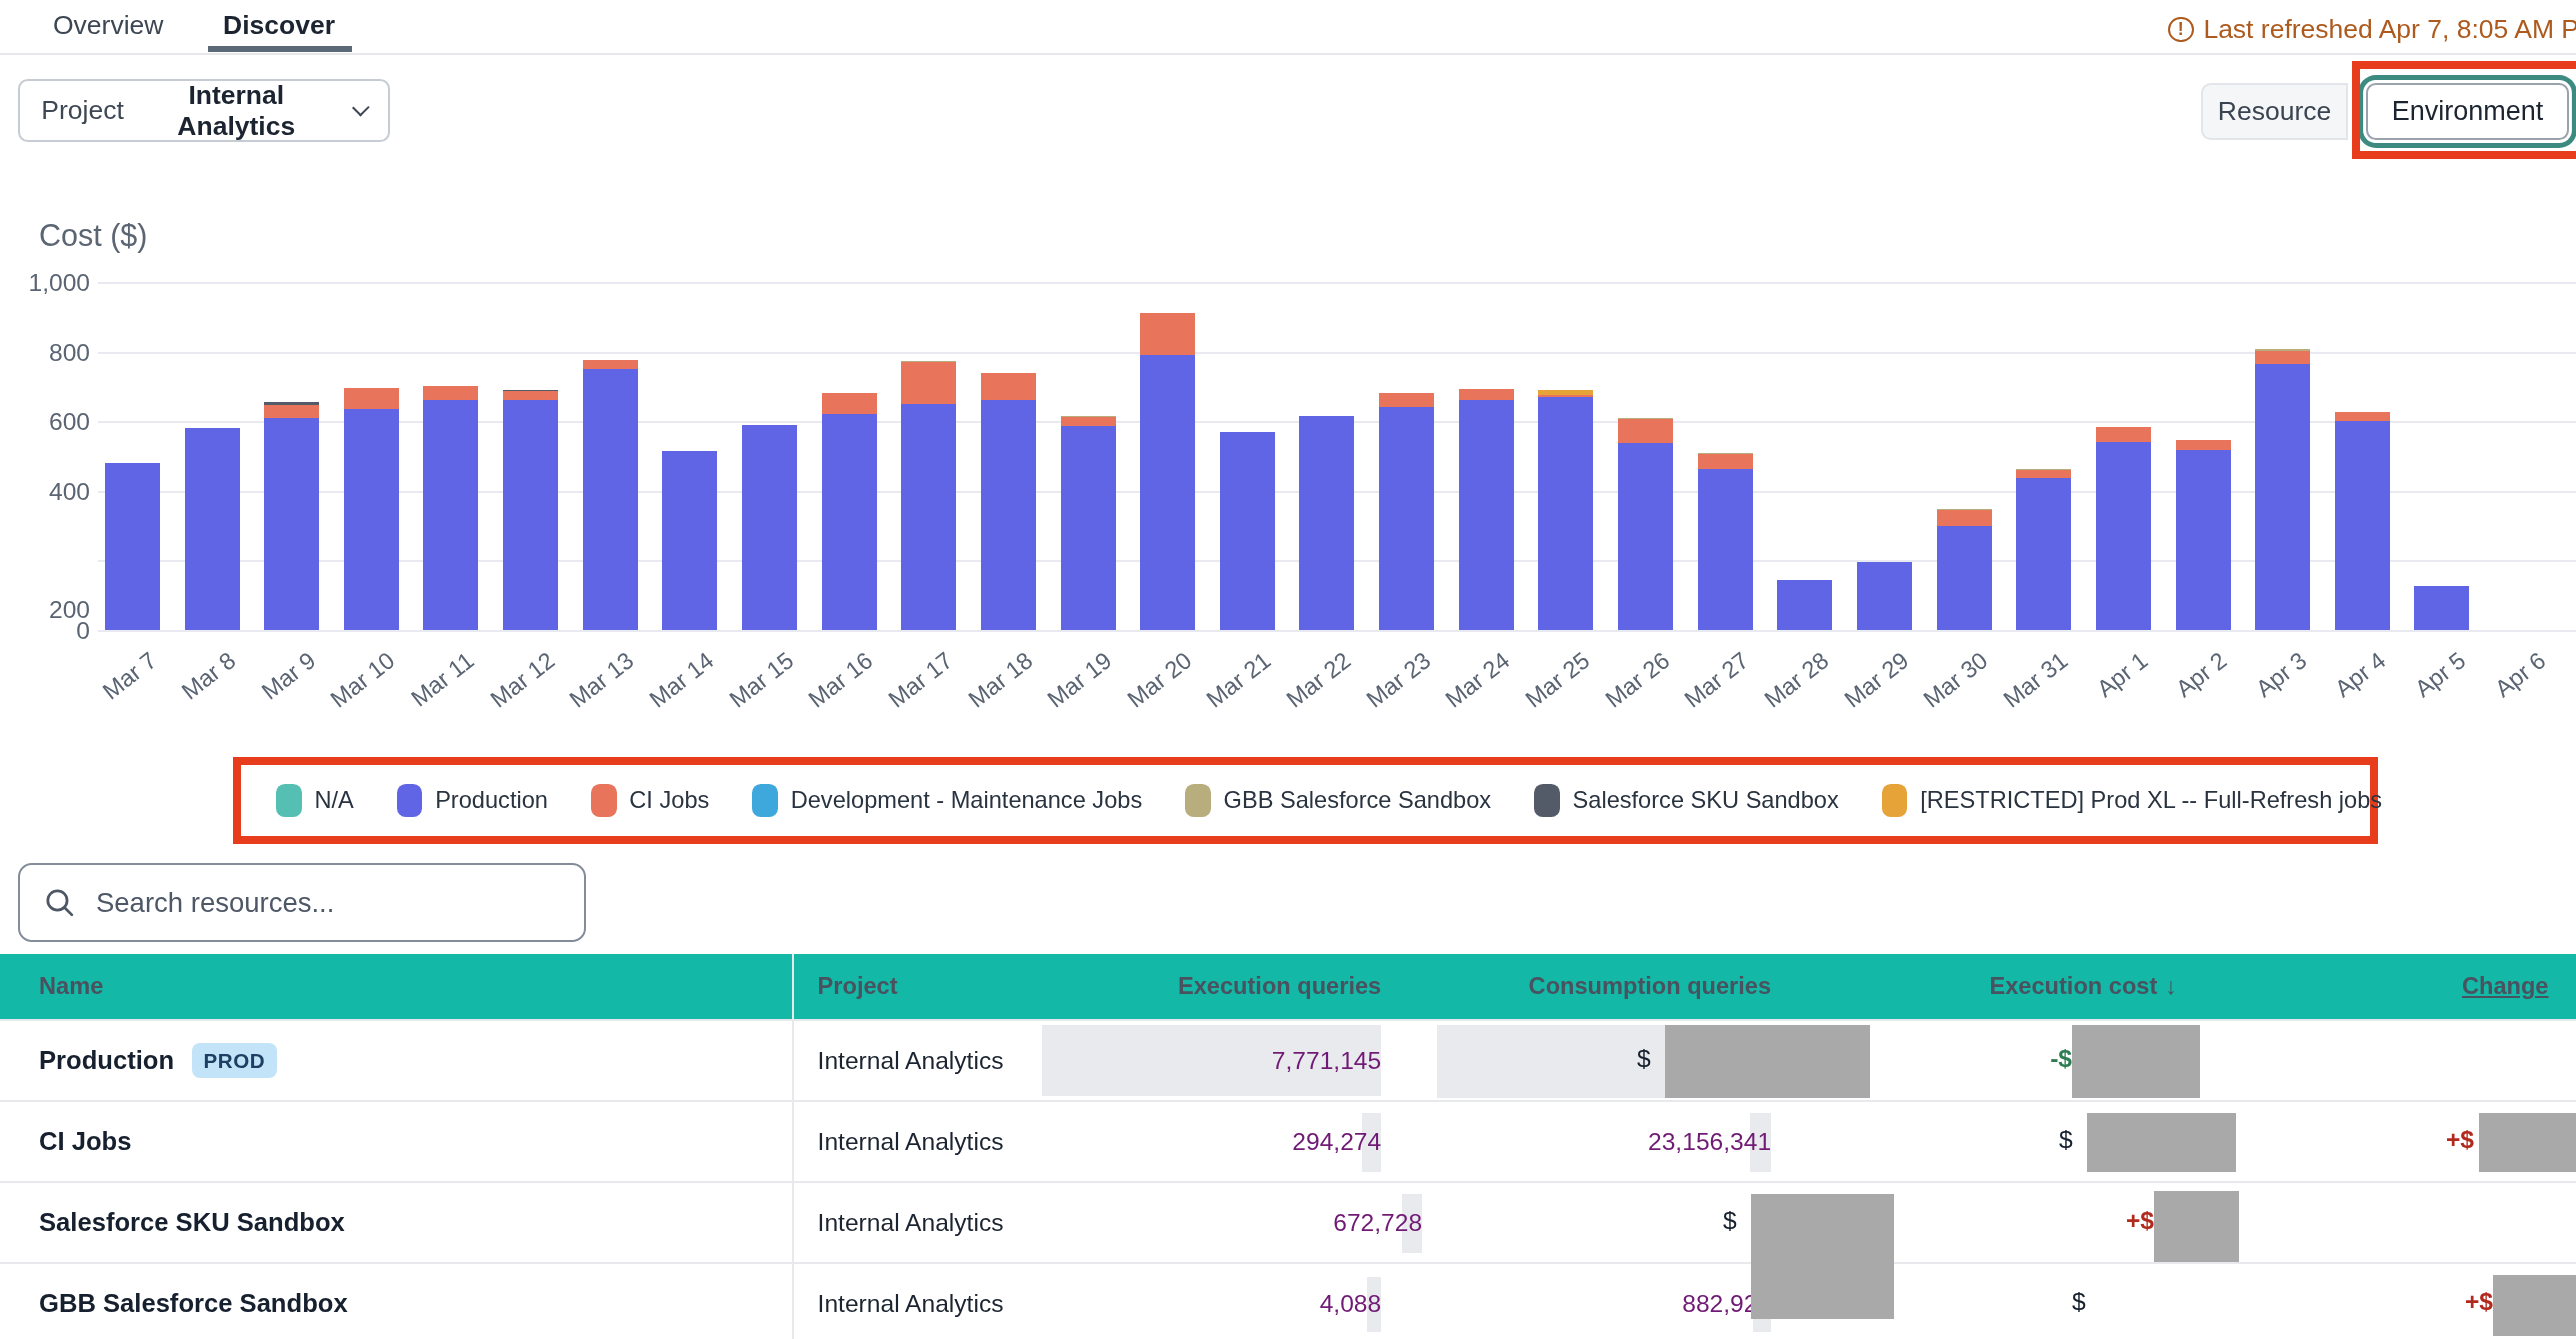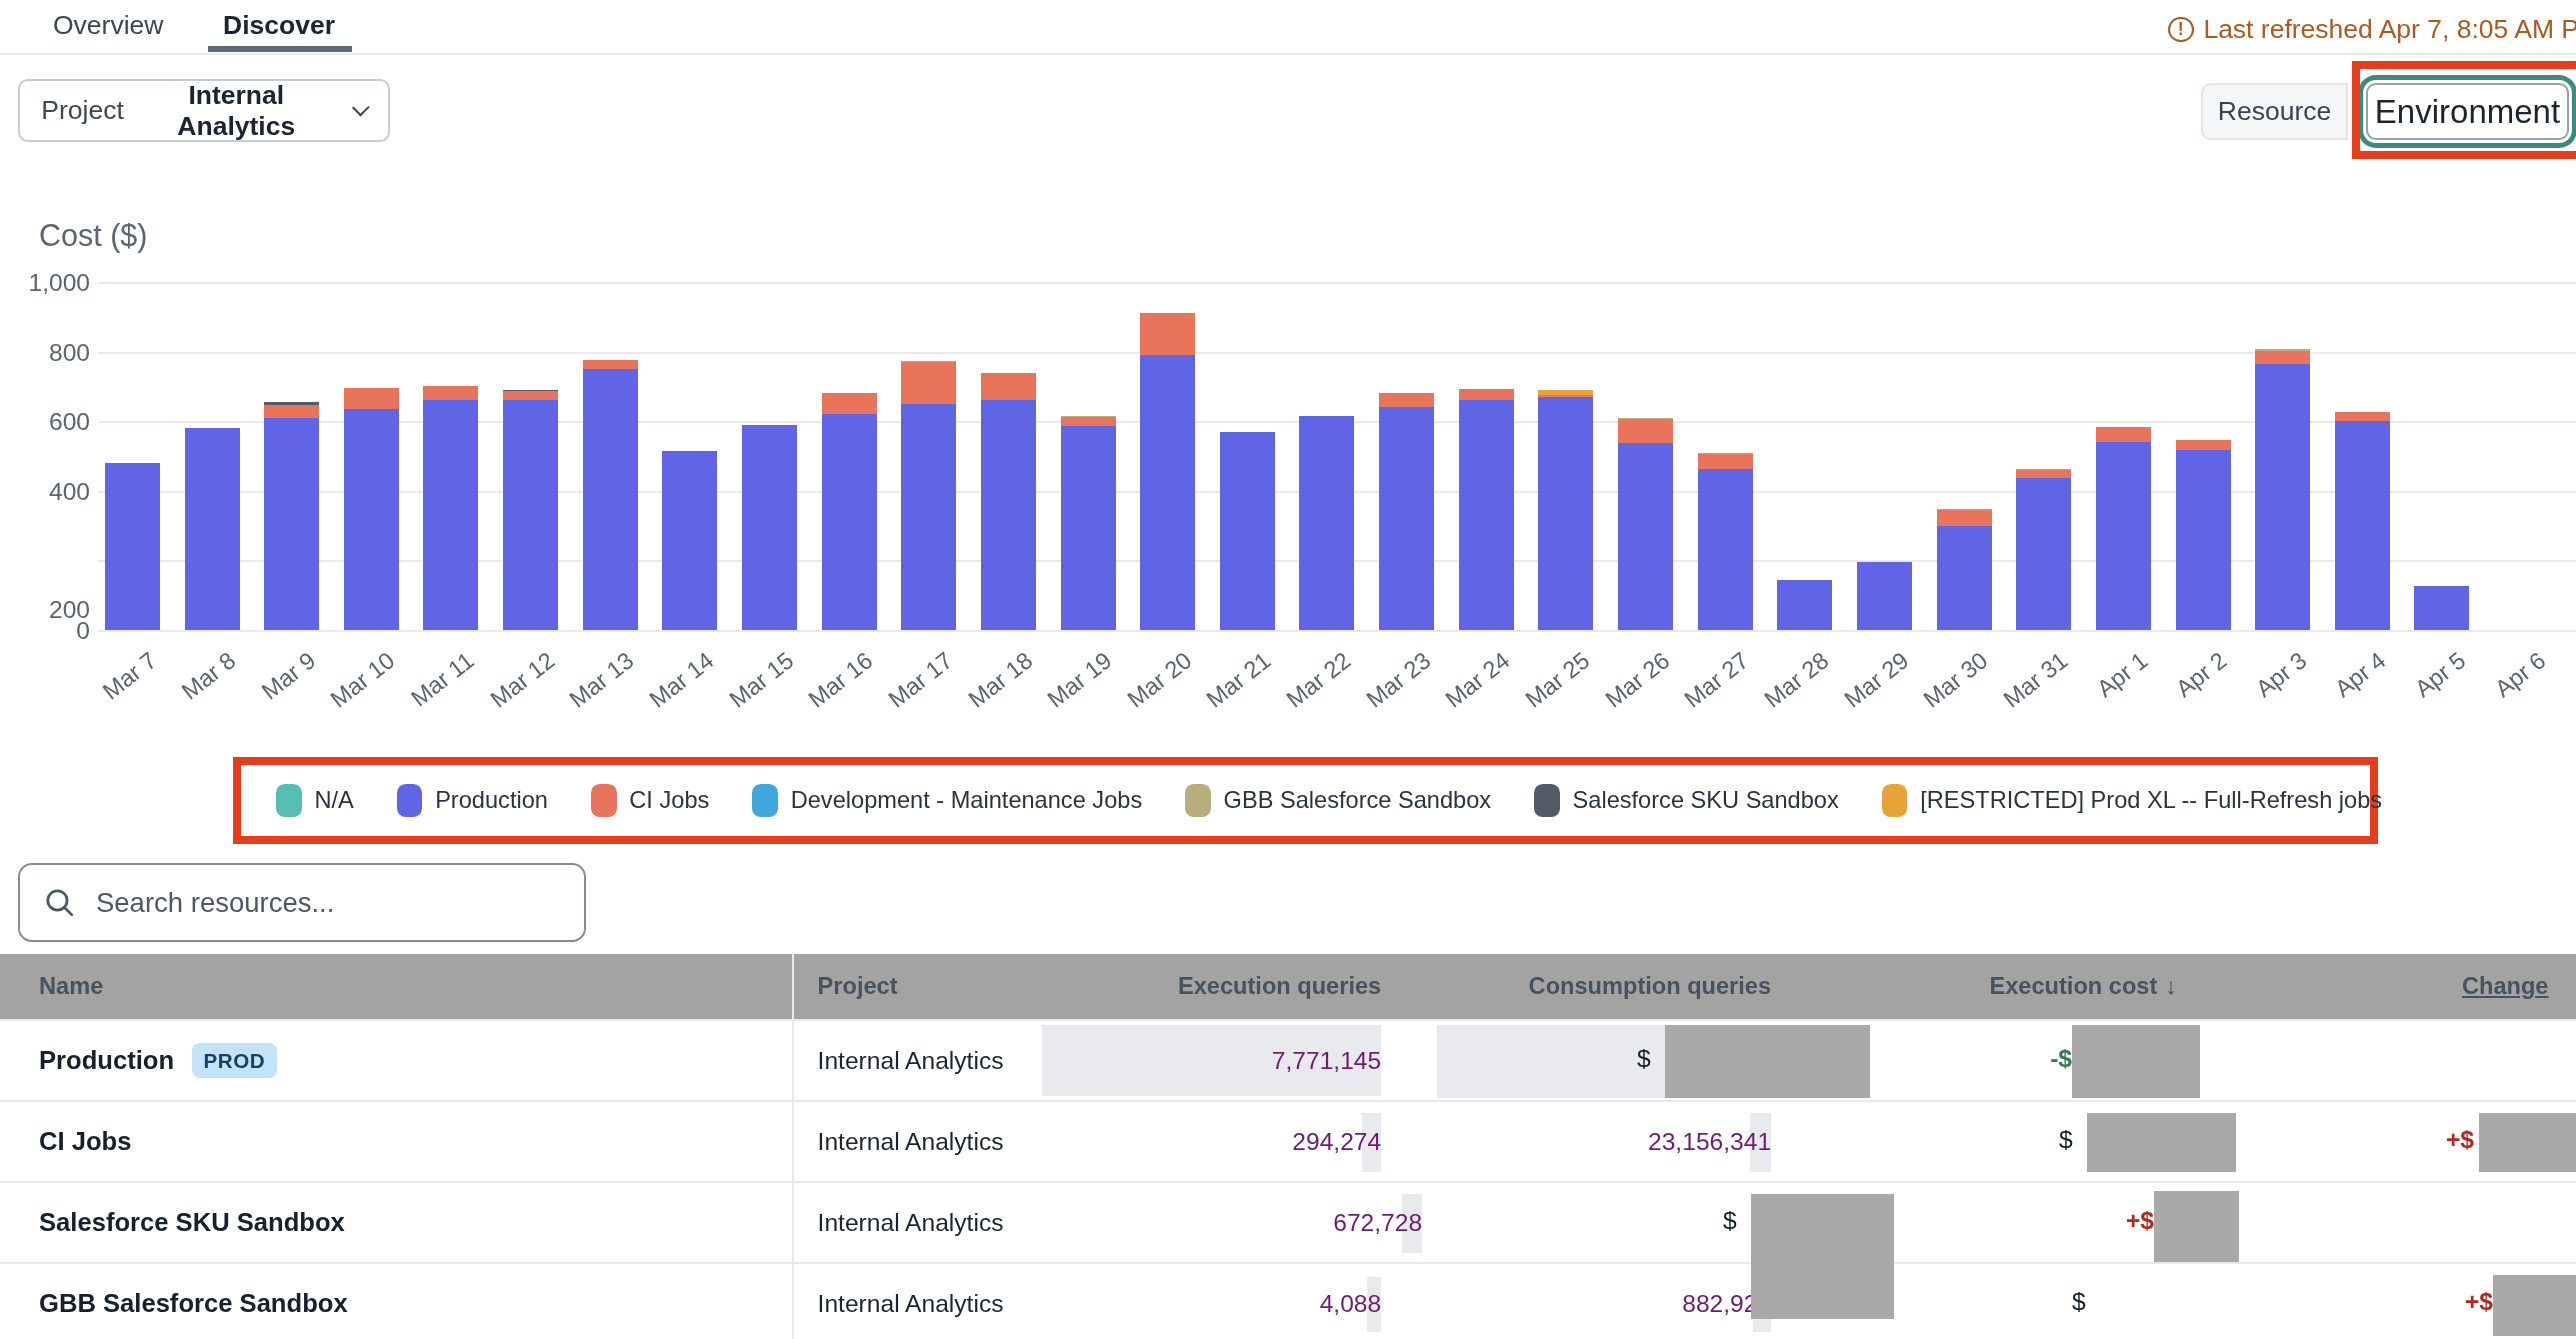--- a/index.html
+++ b/index.html
@@ -17,21 +17,21 @@
   .tab-discover::after { content:""; position:absolute; left:-14.7px; right:-16.7px; top:36px; height:5.9px; background:#5b6877; }
   .refresh { position:absolute; left:2168px; top:13.8px; white-space:nowrap; font-size:26.5px; color:#ad5a1e; display:flex; align-items:center; gap:9.8px; }
   .warn-icon { display:inline-flex; align-items:center; justify-content:center; width:25.6px; height:25.6px; border:2.5px solid #ad5a1e; border-radius:50%; font-size:17.7px; font-weight:700; color:#ad5a1e; }
   
   .project-select { position:absolute; left:17.7px; top:79px; width:372px; height:63px; background:#fff; border:2px solid #c7ccd4; border-radius:9.8px; display:flex; align-items:center; padding:0 21.6px; gap:15.7px; font-size:26.5px; cursor:pointer; }
   .project-select .p-label { color:#3e4855; }
   .project-select .p-value { font-weight:600; color:#1b2430; }
   .chevron { width:12.8px; height:12.8px; border-right:2.9px solid #3e4855; border-bottom:2.9px solid #3e4855; transform:rotate(45deg); margin-left:5.9px; margin-top:-5.9px; }
   .seg-resource { position:absolute; left:2201px; top:83px; width:147px; height:57px; background:#f5f6f8; border:2px solid #e2e5e9; border-radius:9.8px 0 0 9.8px; font-size:26.5px; color:#3a4450; display:flex; align-items:center; justify-content:center; cursor:pointer; font-family:inherit; }
   .env-wrap { position:absolute; left:2366px; top:83px; width:203px; height:57px; }
-  .seg-environment { position:absolute; left:0; top:0; width:100%; height:100%; background:#fff; border:2px solid #99a2ad; border-radius:9.8px; font-size:33px; color:#1b2430; display:flex; align-items:center; justify-content:center; cursor:pointer; font-family:inherit;
+  .seg-environment { position:absolute; left:0; top:0; width:100%; height:100%; background:#fff; border:2px solid #99a2ad; border-radius:9.8px; font-size:27px; color:#1b2430; display:flex; align-items:center; justify-content:center; cursor:pointer; font-family:inherit;
     box-shadow:0 0 0 2.9px #fff, 0 0 0 7.9px #3d8b80; }
   .annotation-box { position:absolute; border:8.8px solid #e83d1c; pointer-events:none; }
   .env-annotation { left:-13.8px; top:-21.6px; width:246px; height:98px; }
   
   .chart-title { position:absolute; left:39px; top:218px; font-size:30.5px; color:#5c6673; font-weight:400; }
   .ylabels { position:absolute; left:0; top:283px; width:90px; height:348px; }
   .ylabel { position:absolute; right:0; width:90px; text-align:right; font-size:24.6px; color:#5a6472; line-height:29.5px; }
   .plot { position:absolute; left:98px; top:283px; width:2478px; height:348px; }
   .gridline { position:absolute; left:0; width:100%; height:2px; background:#e9e9f2; }
   .bar { position:absolute; bottom:1px; width:55px; display:flex; flex-direction:column-reverse; cursor:pointer; }
@@ -42,21 +42,21 @@
   .legend-annotation { position:absolute; left:233px; top:757px; width:2145px; height:87px; border:8.8px solid #e83d1c; }
   .legend { display:flex; align-items:center; height:100%; padding:0 35px; gap:43px; }
   .legend-item { display:flex; align-items:center; gap:12.8px; white-space:nowrap; }
   .swatch { width:25.6px; height:33px; border-radius:8.8px; flex:0 0 auto; }
   .legend-label { font-size:23.6px; color:#2a3340; }
   
   .search-box { position:absolute; left:17.7px; top:863px; width:568px; height:79px; border:2.5px solid #828c9a; border-radius:13.8px; display:flex; align-items:center; padding:0 23.6px; gap:19.7px; background:#fff; cursor:text; }
   .search-placeholder { font-size:27.5px; color:#4d5765; }
   
   .table { position:absolute; left:0; top:954px; width:2576px; }
-  .thead { display:flex; height:67px; background:#a3a3a3; border-bottom:2px solid #e7e9ec; align-items:center; font-size:23.6px; font-weight:700; color:#49525f; }
+  .thead { display:flex; height:67px; background:#14b8a6; border-bottom:2px solid #e7e9ec; align-items:center; font-size:23.6px; font-weight:700; color:#49525f; }
   .trow { display:flex; height:81px; border-bottom:2px solid #e7e9ec; align-items:center; font-size:24.6px; background:#fff; }
   .c-name    { width:792px;  padding-left:39px; display:flex; align-items:center; height:100%; }
   .c-project { width:250px;  padding-left:23.6px; border-left:2px solid #e7e9ec; display:flex; align-items:center; height:100%; }
   .c-exec    { width:349px;  position:relative; display:flex; align-items:center; justify-content:flex-end; padding-right:9.8px; height:100%; }
   .c-cons    { width:388px;  position:relative; display:flex; align-items:center; justify-content:flex-end; padding-right:7.9px;  height:100%; }
   .c-cost    { width:482px;  position:relative; height:100%; }
   .c-change  { width:315px;  position:relative; height:100%;text-decoration:underline; }
   .thead .c-cost  { display:flex; align-items:center; justify-content:flex-end; padding-right:84px; gap:7.9px; }
   .thead .c-change{ display:flex; align-items:center; justify-content:flex-end; padding-right:27.5px; }
   .rname { font-weight:700; font-size:25.6px; color:#16202e; }

